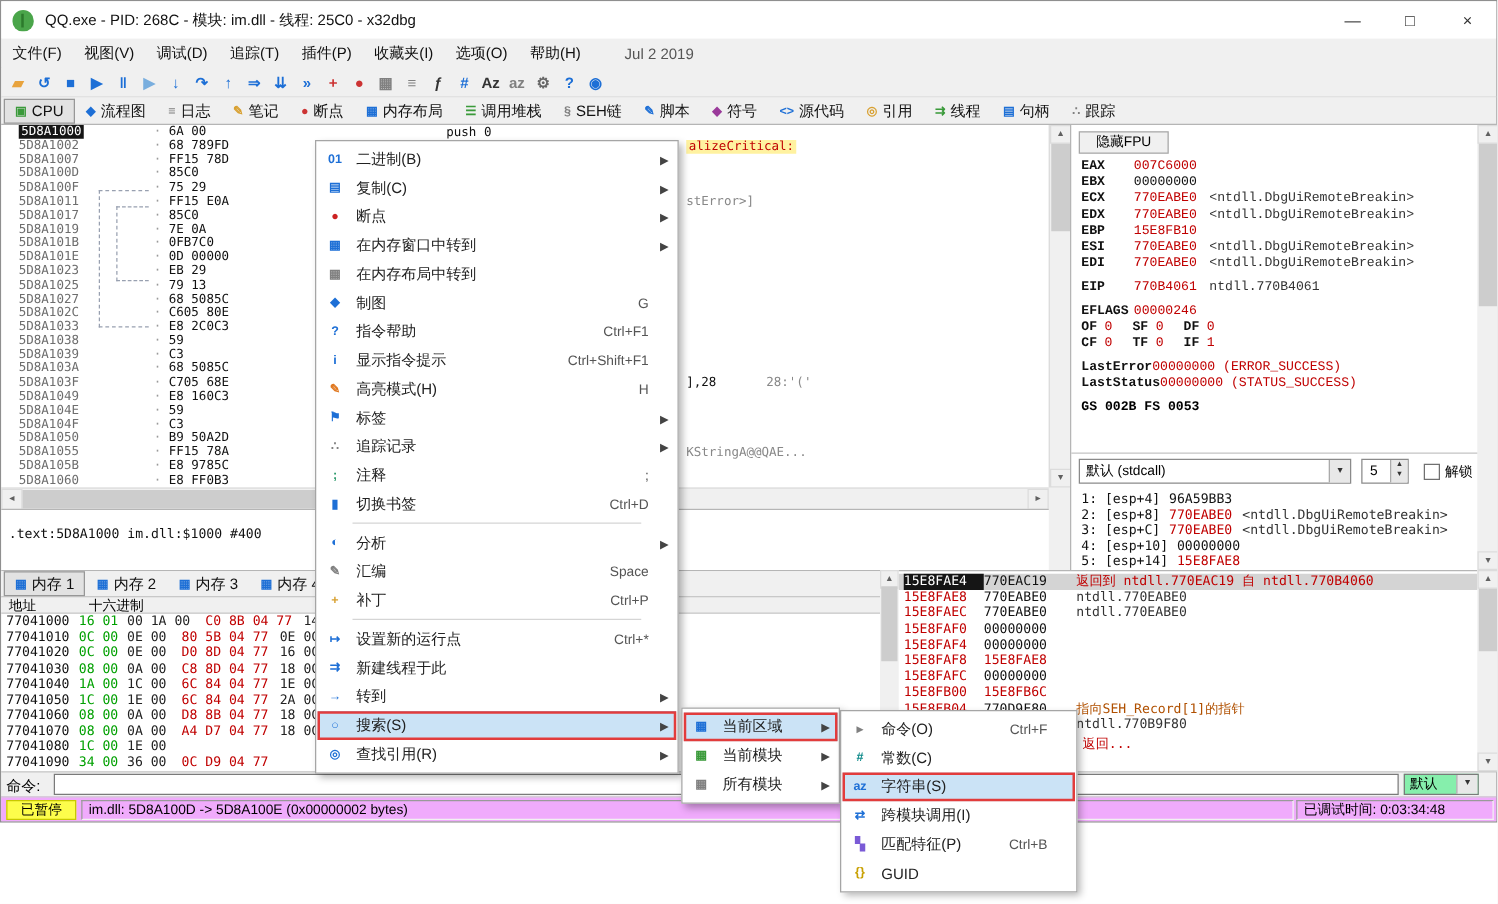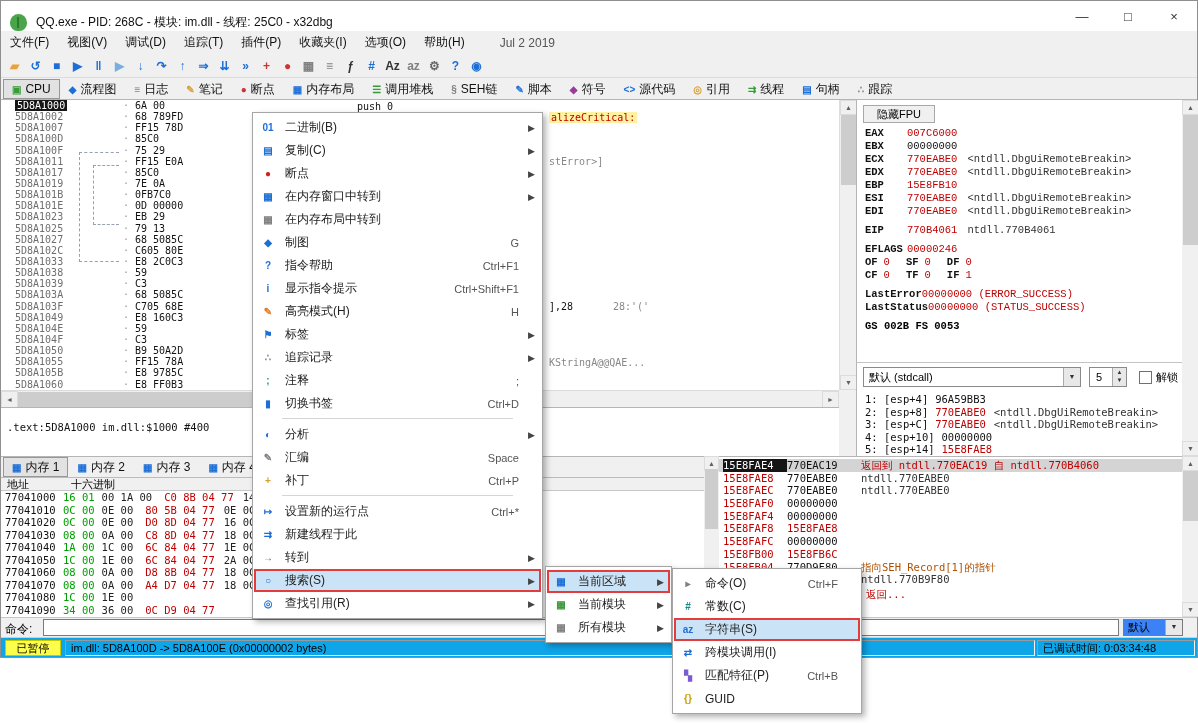--- a/index.html
+++ b/index.html
@@ -1,21 +1,21 @@
 <!DOCTYPE html>
 <html><head>
 <meta charset="utf-8">
 <style>
   * { margin:0; padding:0; box-sizing:border-box; }
   body { background:#fff; font-family:"Liberation Sans", sans-serif; }
   .screen { position:relative; width:1198px; height:723px; background:#fff; overflow:hidden; }
   .app { position:absolute; left:0; top:0; width:1198px; height:658px; border:1px solid #8f8f8f; background:#f0f0f0; }
 
   
-  .titlebar { position:absolute; left:0; top:0; right:0; height:30px; background:#fff; display:flex; align-items:flex-end; }
+  .titlebar { position:absolute; left:0; top:0; right:0; height:30px; background:#fff; display:flex; align-items:center; }
   .app-icon { width:17px; height:17px; margin:0 9px 0 9px; background:#4aa54a; border-radius:50% 50% 45% 45%; position:relative; }
   .app-icon:after { content:""; position:absolute; left:7px; top:3px; width:2px; height:11px; background:#2c7a2c; }
   .title-text { font-size:12px; color:#111; }
   .win-controls { position:absolute; right:0; top:0; height:30px; display:flex; }
   .win-btn { width:46px; height:30px; display:flex; align-items:center; justify-content:center; font-size:13px; color:#333; }
 
   
   .menubar { position:absolute; top:30px; left:0; right:0; height:23px; background:#f0f0f0; display:flex; align-items:center; font-size:12px; color:#111; }
   .mb-item { padding:3px 9px; }
   .mb-date { color:#555; margin-left:26px; }
@@ -114,25 +114,25 @@
   .scom { margin-left:6px; }
   .scom.ret { color:#c00000; }
   .scom.mod { color:#333; }
   .scom.seh { color:#b05000; }
   .stack-frag { position:absolute; left:866px; top:588px; color:#c00000; font-family:"DejaVu Sans Mono",monospace; font-size:10.5px; z-index:5; }
 
   
   .commandbar { position:absolute; left:0; top:616px; width:100%; height:20px; background:#f0f0f0; border-top:1px solid #c6c6c6; }
   .cmd-label { position:absolute; left:4px; top:3px; font-size:12px; }
   .cmd-input { position:absolute; left:42px; top:1px; width:1076px; height:17px; border:1px solid #7a7a7a; background:#fff; font-size:11px; padding:0 3px; }
-  .cmd-combo { position:absolute; left:1122px; top:1px; width:60px; height:17px; border:1px solid #7a7a7a; background:#3b82f6; font-size:11px; line-height:15px; padding-left:4px; }
+  .cmd-combo { position:absolute; left:1122px; top:1px; width:60px; height:17px; border:1px solid #7a7a7a; background:#86efac; font-size:11px; line-height:15px; padding-left:4px; }
   .cmd-combo .combo-arrow { height:15px; line-height:14px; }
 
   
-  .statusbar { position:absolute; left:0; top:636px; width:100%; height:20px; background:#0ea5e9; border-top:1px solid #cfcfcf; font-size:11px; }
+  .statusbar { position:absolute; left:0; top:636px; width:100%; height:20px; background:#f0abfc; border-top:1px solid #cfcfcf; font-size:11px; }
   .paused { position:absolute; left:4px; top:2px; width:56px; height:16px; background:#fdfd4b; border:1px solid #c8c800; text-align:center; line-height:14px; }
   .sunken { border:1px solid; border-color:#9a9a9a #f2f2f2 #f2f2f2 #9a9a9a; height:16px; line-height:14px; padding-left:5px; position:absolute; top:2px; }
   .smsg { left:64px; width:638px; }
   .sempty { left:704px; width:330px; }
   .stime { left:1036px; width:158px; }
 
   
   .menu { position:absolute; background:#fff; border:1px solid #a5a5a5; box-shadow:3px 3px 6px rgba(0,0,0,0.3); padding:3px 1px; font-size:12px; }
   #context-menu { left:252px; top:112px; width:291px; z-index:30; }
   #submenu-scope { left:545px; top:566px; width:127px; z-index:31; }

